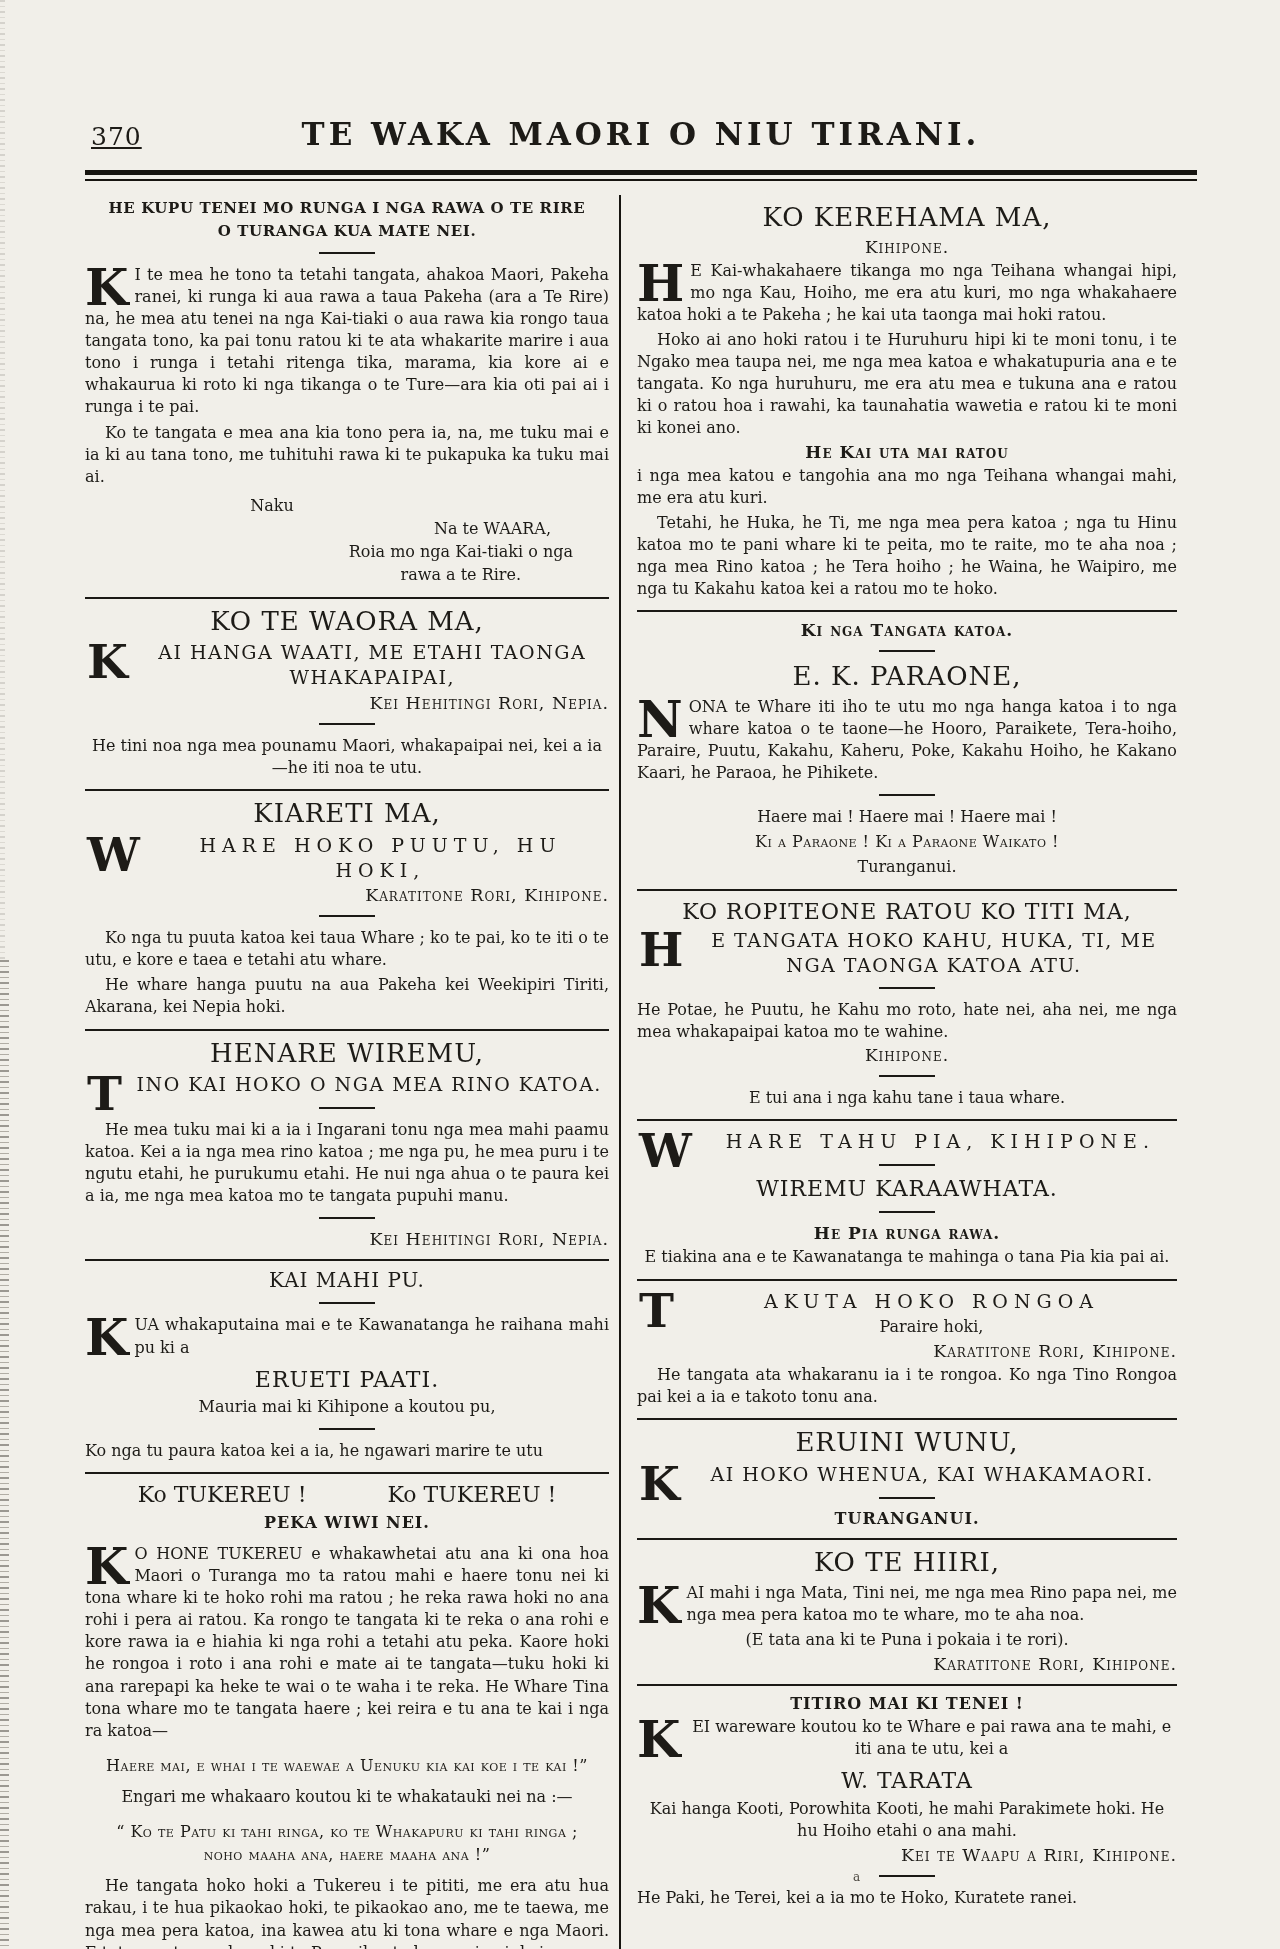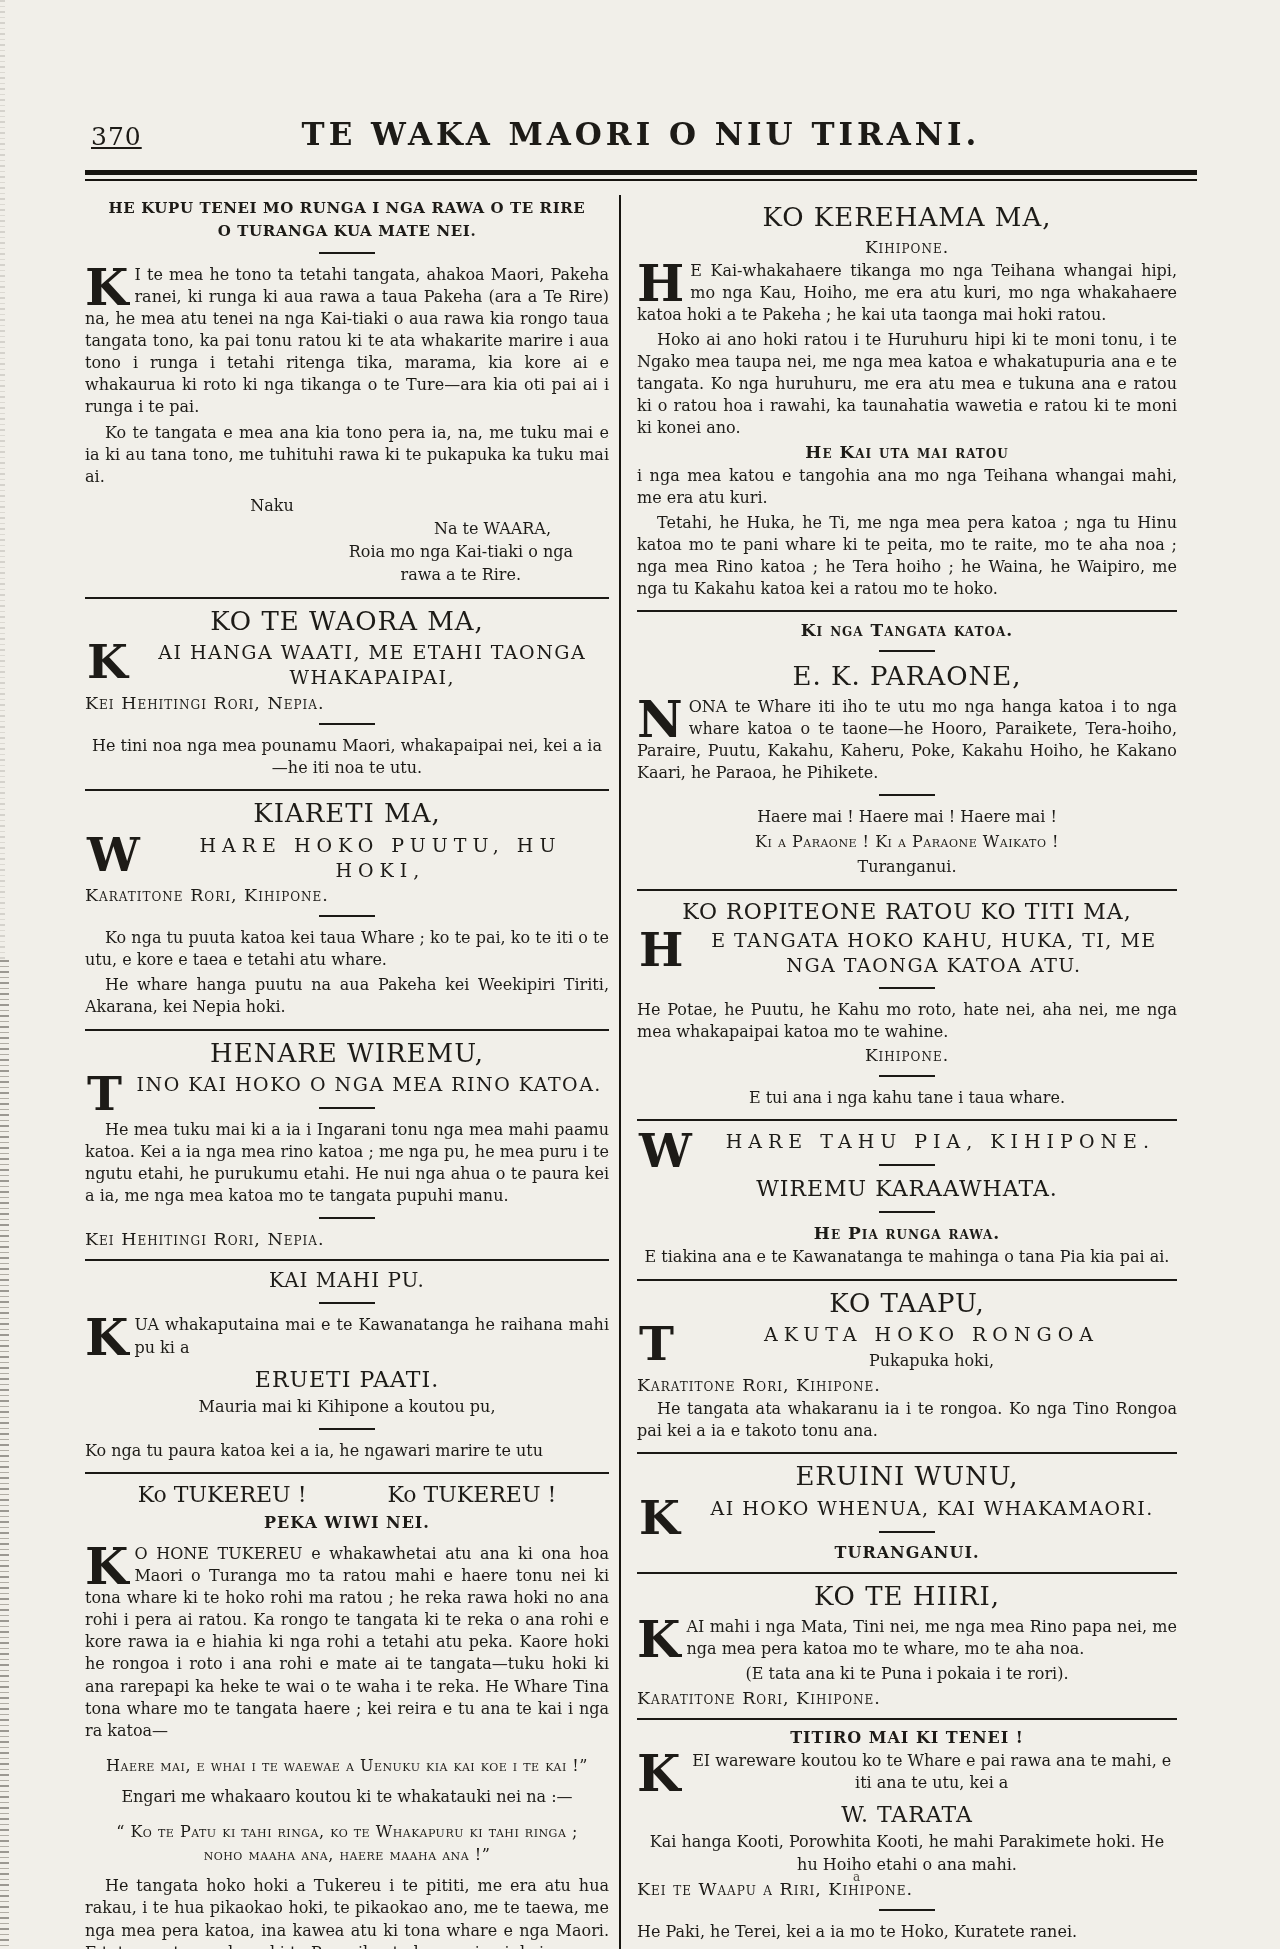--- a/index.html
+++ b/index.html
@@ -23,21 +23,21 @@
   .arule{border-top:2px solid #1b1915;margin:10px 0 8px;}
   .srule{width:56px;border-top:2px solid #1b1915;margin:10px auto 10px;}
   .h-minor{text-align:center;font-size:15px;font-weight:bold;letter-spacing:.6px;line-height:1.5;margin-top:2px;}
   .h-major{text-align:center;font-size:26px;letter-spacing:1px;margin:8px 0 4px;line-height:1.15;}
   .h-major.md{font-size:22px;}
   .h-major.sm{font-size:20px;}
   .h-caps{text-align:center;font-size:16px;font-weight:bold;letter-spacing:1px;margin:6px 0 2px;}
   .dhead{text-align:center;font-size:19px;letter-spacing:1.5px;line-height:1.3;margin:2px 0 0;}
   .dhead.wide{letter-spacing:6px;}
   .hinit{float:left;font-size:47px;line-height:.8;font-weight:bold;padding:3px 6px 0 2px;}
-  .addr{text-align:left;font-variant:small-caps;font-size:17.5px;letter-spacing:1px;margin:3px 0 0;}
+  .addr{text-align:right;font-variant:small-caps;font-size:17.5px;letter-spacing:1px;margin:3px 0 0;}
   .subsc{text-align:center;font-variant:small-caps;font-size:17px;letter-spacing:1px;margin:2px 0;}
   .subsc.bold{font-weight:bold;}
   .p{font-size:16px;line-height:1.38;text-align:justify;text-indent:20px;margin:3px 0 0;}
   .p.ni{text-indent:0;}
   .p.ctr{text-align:center;text-indent:0;}
   .dc{float:left;font-size:50px;line-height:.78;font-weight:bold;padding:4px 6px 0 0;}
   .sig{margin-top:6px;line-height:1.45;}
   .sig-naku{text-align:center;padding-right:150px;font-size:16px;}
   .sig-name{text-align:right;padding-right:58px;font-size:16px;}
   .sig-r1{text-align:right;padding-right:36px;font-size:16px;}
@@ -185,23 +185,22 @@
           <div class="dhead wide"><span class="hinit">W</span><span>HARE TAHU PIA, KIHIPONE.</span></div>
           <div class="srule"></div>
           <div class="h-major md">WIREMU KARAAWHATA.</div>
           <div class="srule"></div>
           <div class="subsc bold">He Pia runga rawa.</div>
           <p class="p ctr">E tiakina ana e te Kawanatanga te mahinga o tana Pia kia pai ai.</p>
         </div>
         <div class="arule"></div>
 
         <div class="art">
-          <div class="h-major">KO TAAPU,</div>
           <div class="dhead wide"><span class="hinit">T</span><span>AKUTA HOKO RONGOA</span></div>
-          <p class="p ctr">Pukapuka hoki,</p>
+          <p class="p ctr">Paraire hoki,</p>
           <div class="addr">Karatitone Rori, Kihipone.</div>
           <p class="p">He tangata ata whakaranu ia i te rongoa.  Ko nga Tino Rongoa pai kei a ia e takoto tonu ana.</p>
         </div>
         <div class="arule"></div>
 
         <div class="art">
           <div class="h-major">ERUINI WUNU,</div>
           <div class="dhead"><span class="hinit">K</span><span>AI HOKO WHENUA, KAI WHAKAMAORI.</span></div>
           <div class="srule"></div>
           <div class="h-caps">TURANGANUI.</div>

